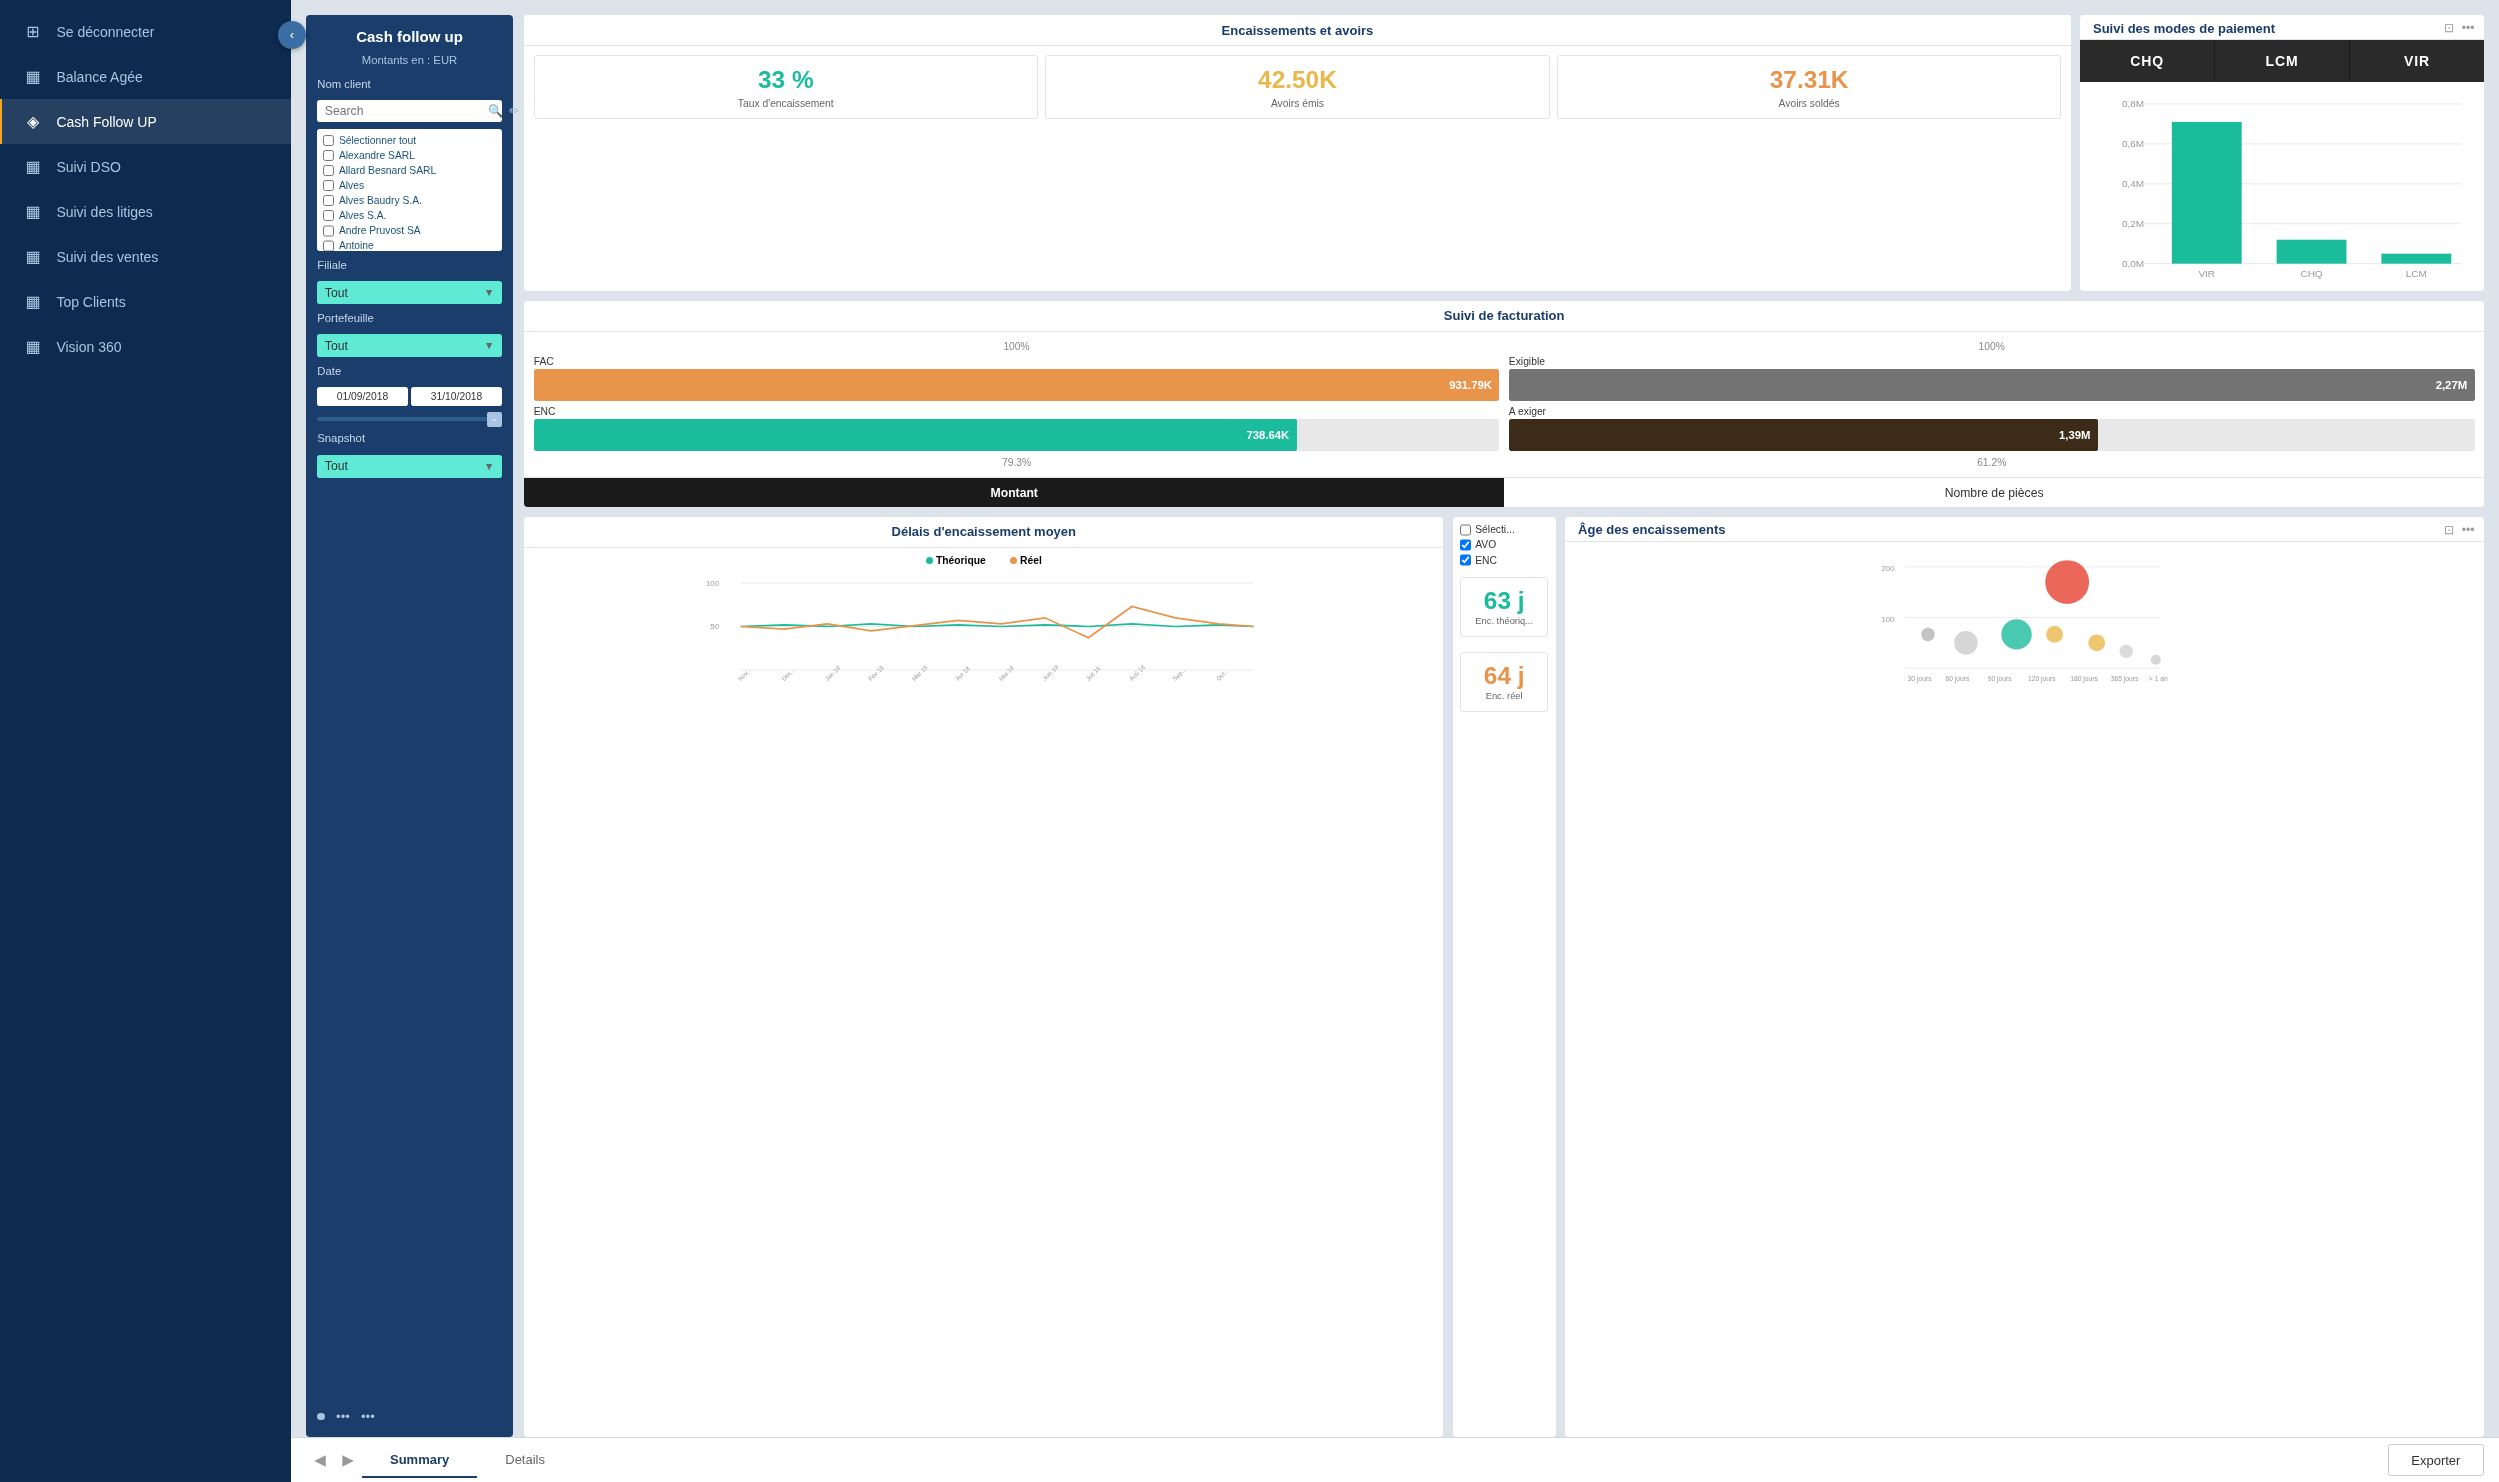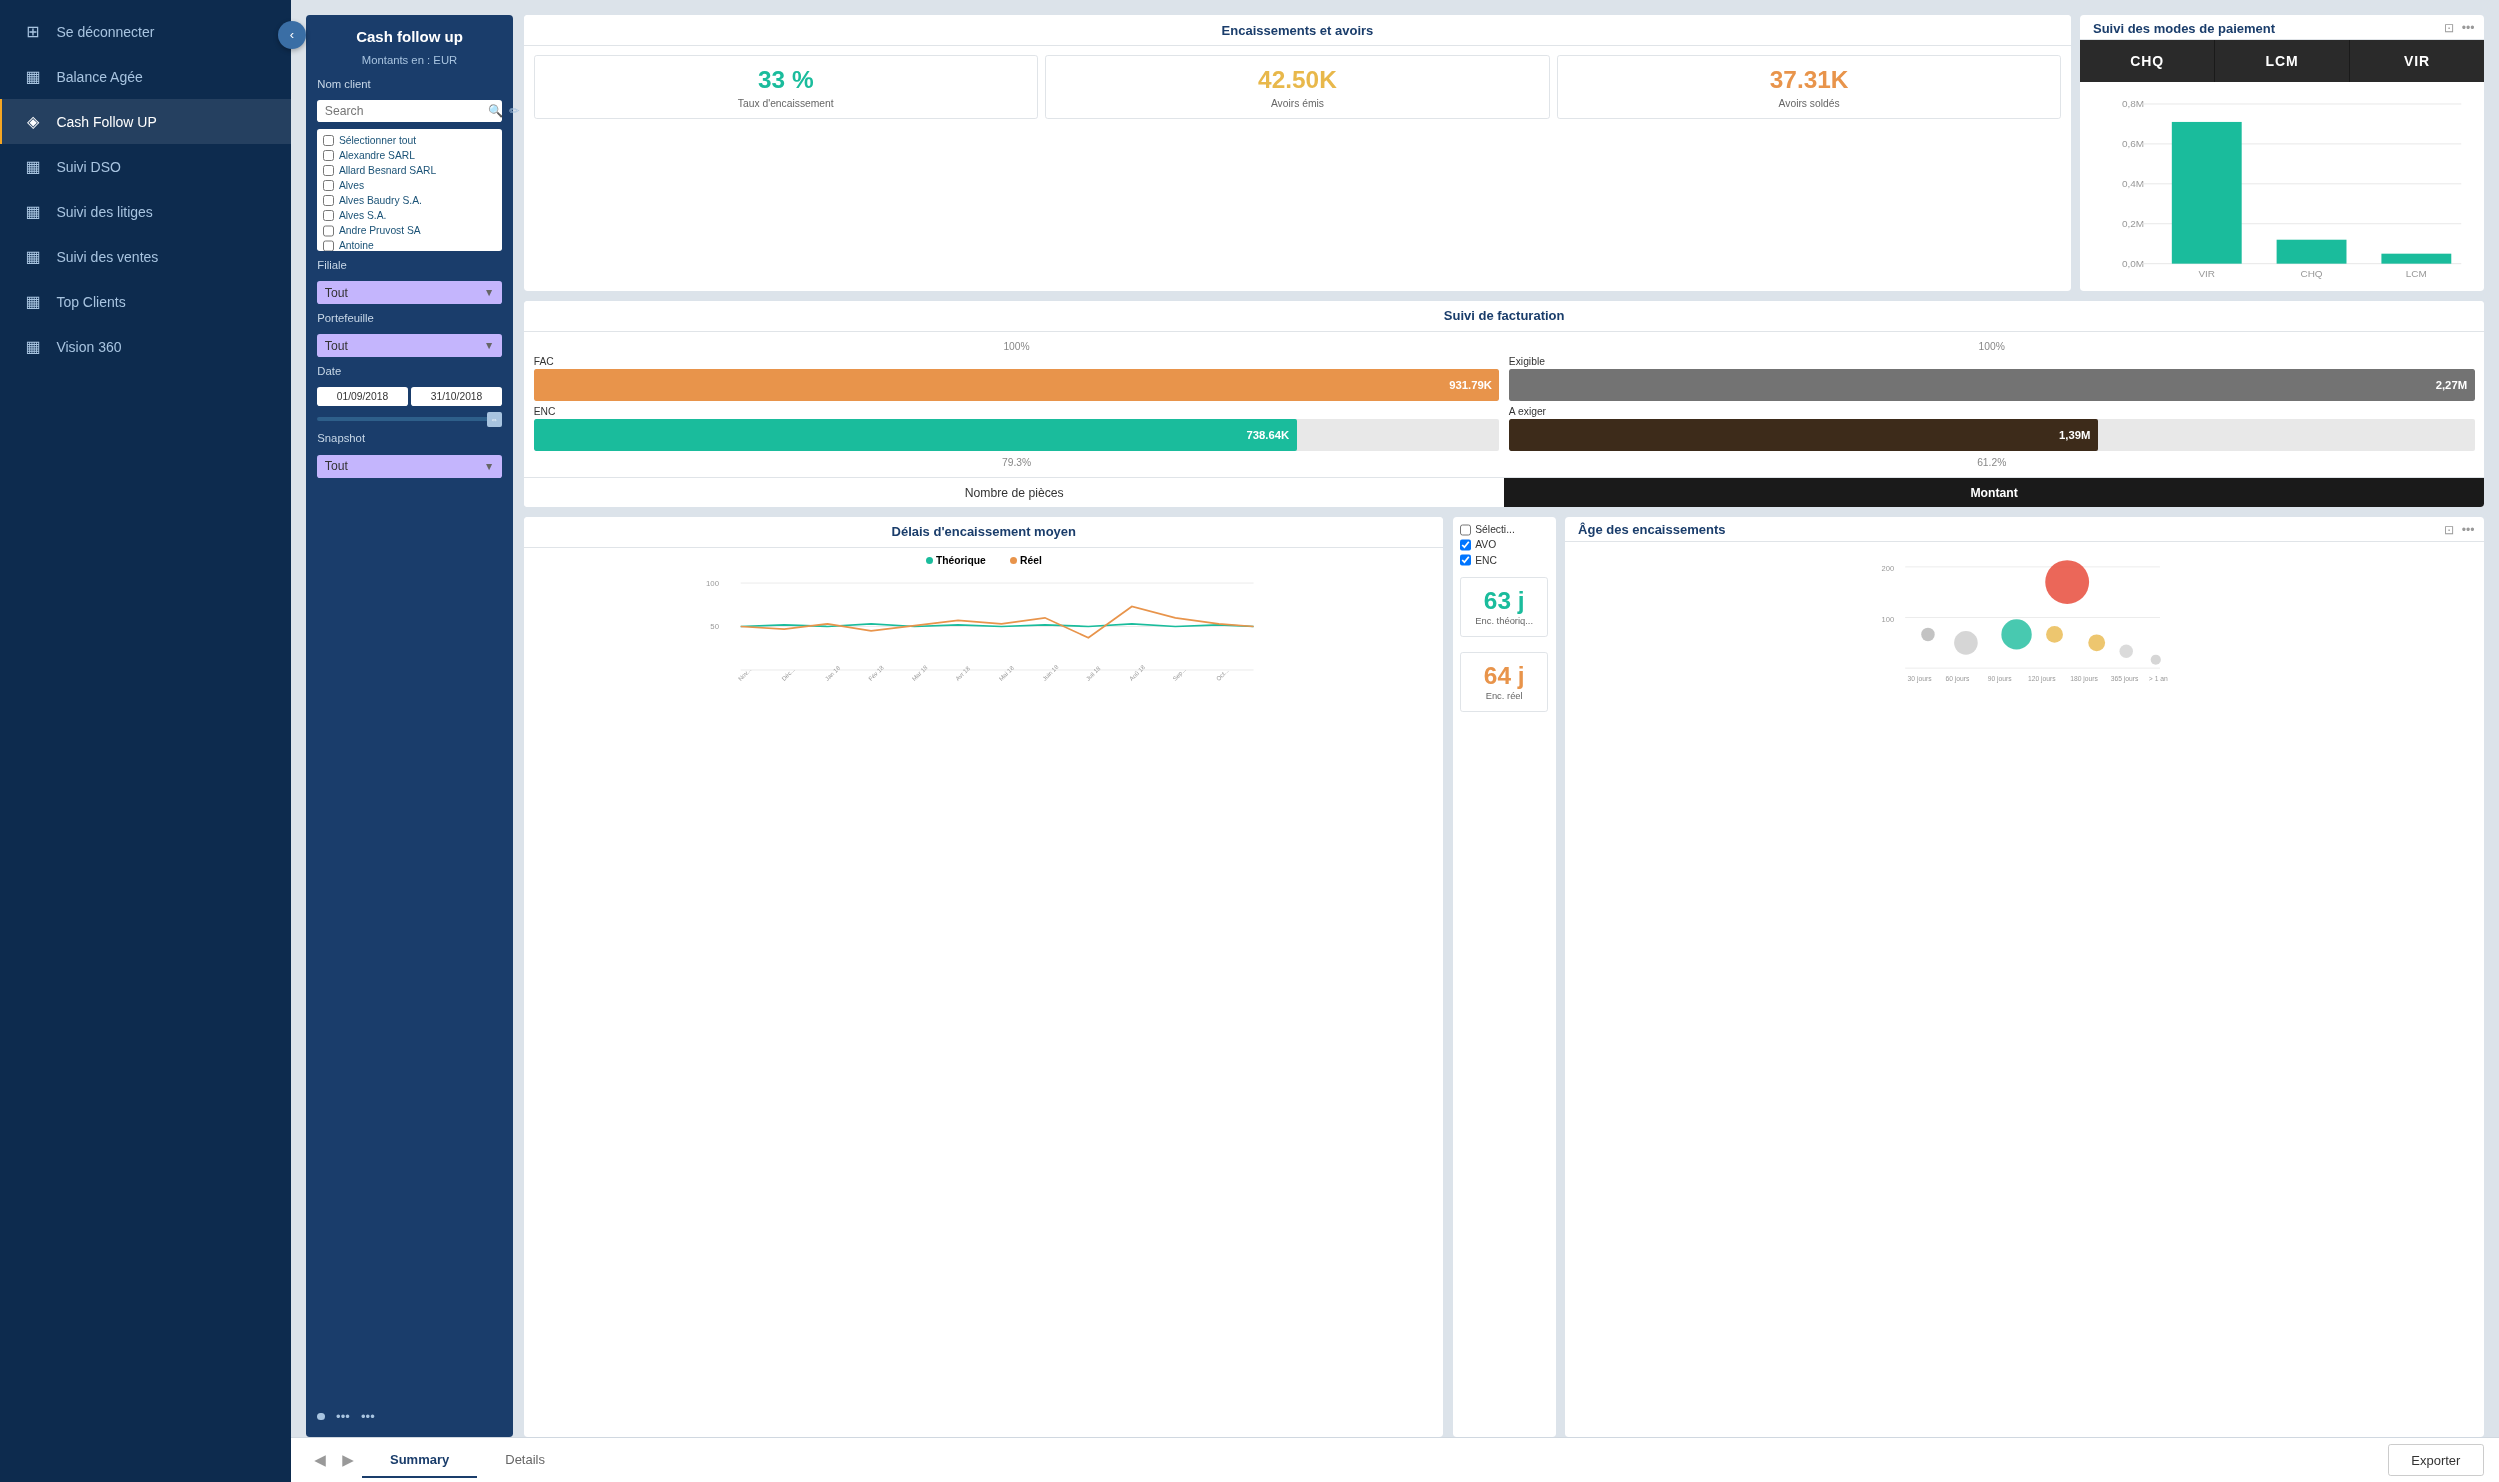--- a/index.html
+++ b/index.html
@@ -144,21 +144,21 @@
     .client-item {
       display: flex;
       align-items: center;
       gap: 4.7px;
       padding: 1.9px 0;
       font-size: 10.3px;
       color: #1a5276;
     }
     .client-item input[type=checkbox] { width: 11.3px; height: 11.3px; }
     .dropdown-field {
-      background: #c4b5fd;
+      background: #5eead4;
       border-radius: 2.8px;
       padding: 4.7px 7.5px;
       display: flex;
       align-items: center;
       justify-content: space-between;
       font-size: 12.2px;
       color: #333;
       cursor: pointer;
     }
     .dropdown-arrow { color: #666; font-size: 10.3px; }
@@ -618,22 +618,22 @@
               <div class="horiz-bar-wrap">
                 <div class="horiz-bar-label">A exiger</div>
                 <div class="horiz-bar-outer">
                   <div class="horiz-bar-inner bar-dark" style="width:61%;">1,39M</div>
                 </div>
               </div>
               <div class="bar-pct">61.2%</div>
             </div>
           </div>
           <div class="facturation-toggle">
+            <div class="toggle-btn">Montant</div>
             <div class="toggle-btn inactive">Nombre de pièces</div>
-            <div class="toggle-btn">Montant</div>
           </div>
         </div>
       </div>
 
       <div class="bot-row">
 
         <div class="panel-card delais-card">
           <div class="panel-header">Délais d'encaissement moyen</div>
           <div class="delais-inner">
             <div class="legend-row">

